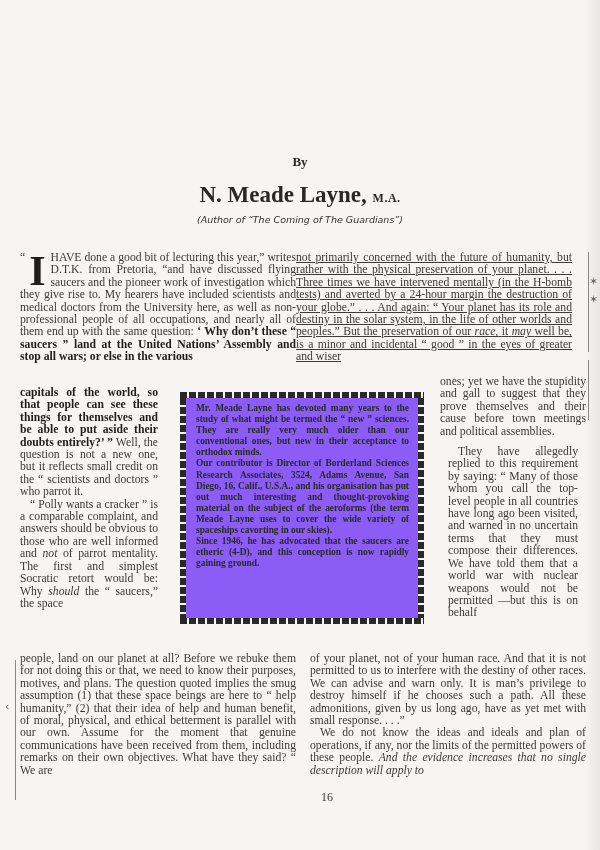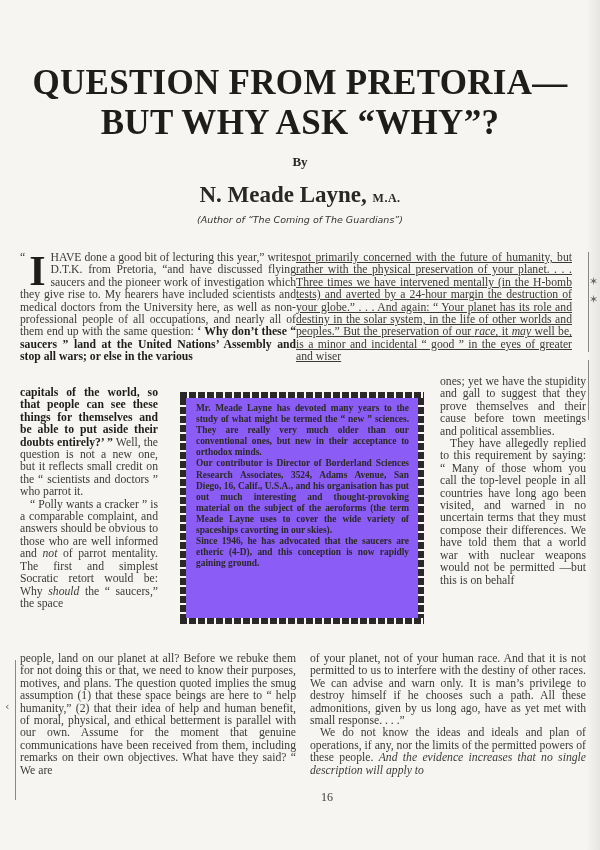--- a/index.html
+++ b/index.html
@@ -99,22 +99,21 @@
     text-align: center; font-family: "Liberation Serif", serif;
     font-size: 12px; color: #3d3a37; padding-left: 27px;
   }
 </style>
 </head>
 <body>
 
 <div class="page-shade"></div>
 
 <h1 class="title">
-  <span>QUESTION FROM PRETORIA—</span><br>
-  <span>BUT WHY ASK “WHY”?</span>
+  <br>
 </h1>
 
 <div class="by">By</div>
 <div class="author">
   <span>N. Meade Layne,</span>
   <span class="degree">M.A.</span>
 </div>
 <div class="credit">(Author of “The Coming of The Guardians”)</div>
 
 <p class="txt" id="col-left-top">
@@ -139,21 +138,21 @@
 <p class="txt" id="col-right-top">
   <span>not primarily concerned with the future of humanity, but rather with the physical preservation of your planet. . . . Three times we have intervened mentally (in the H-bomb tests) and averted by a 24-hour margin the destruction of your globe.” . . . And again: “ Your planet has its role and destiny in the solar system, in the life of other worlds and peoples.” But the preservation of our</span>
   <i>race,</i>
   <span>it</span>
   <i>may</i>
   <span>well be, is a minor and incidental “ good ” in the eyes of greater and wiser</span>
 </p>
 
 <div class="txt" id="col-right-narrow">
   <p style="margin:0;text-align:justify">ones; yet we have the stupidity and gall to suggest that they prove themselves and their cause before town meetings and political assemblies.</p>
-  <p style="margin:0;text-indent:10px;text-align:justify">They have allegedly replied to this requirement by saying: “ Many of those whom you call the top-level people in all countries have long ago been visited, and warned in no uncertain terms that they must compose their differences. We have told them that a world war with nuclear weapons would not be permitted —but this is on behalf</p>
+  <p style="margin:8px;text-indent:10px;text-align:justify">They have allegedly replied to this requirement by saying: “ Many of those whom you call the top-level people in all countries have long ago been visited, and warned in no uncertain terms that they must compose their differences. We have told them that a world war with nuclear weapons would not be permitted —but this is on behalf</p>
 </div>
 
 <div class="txt" id="col-right-bottom">
   <p style="margin:0;text-align:justify">of your planet, not of your human race. And that it is not permitted to us to interfere with the destiny of other races. We can advise and warn only. It is man’s privilege to destroy himself if he chooses such a path. All these admonitions, given by us long ago, have as yet met with small response. . . .”</p>
   <p style="margin:0;text-indent:10px;text-align:justify">
     <span>We do not know the ideas and ideals and plan of operations, if any, nor the limits of the permitted powers of these people.</span>
     <i>And the evidence increases that no single description will apply to</i>
   </p>
 </div>
 

